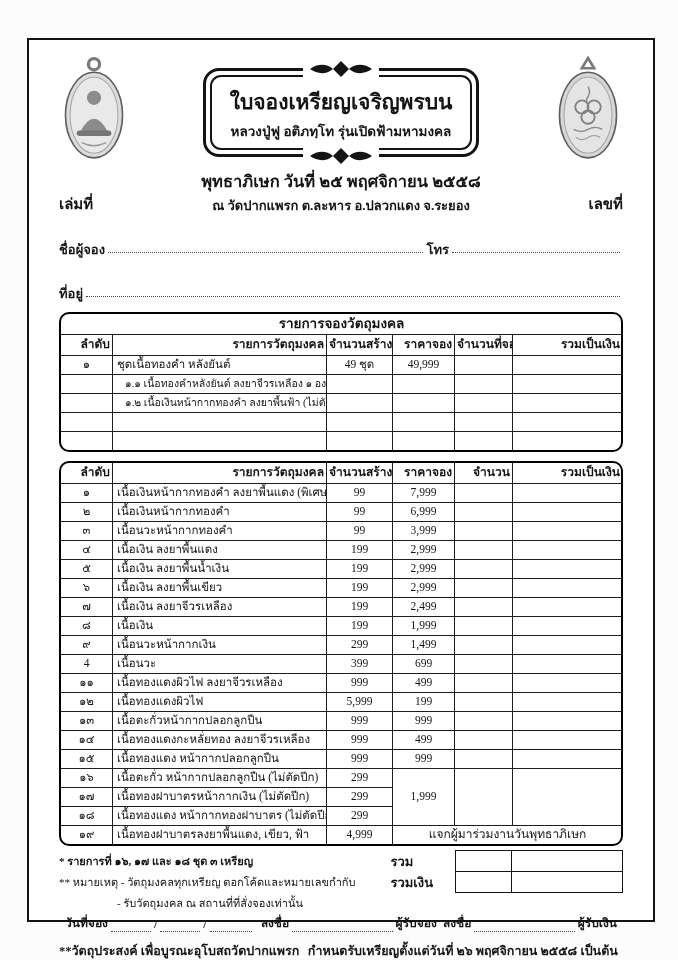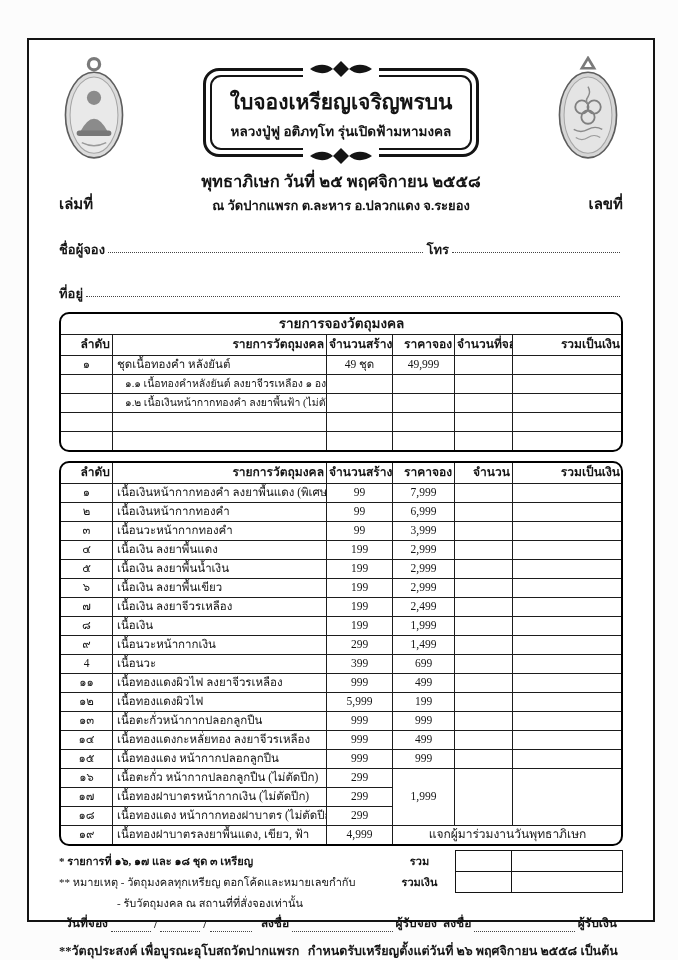--- a/index.html
+++ b/index.html
@@ -54,21 +54,21 @@
   .c-giveaway{text-align:center;font-size:12px;}
   .c-merge{text-align:center;vertical-align:middle;}
   
   .summary{display:flex;margin-top:4px;}
   .foot-notes{flex:1;font-size:11px;}
   .foot-note1{font-weight:bold;margin-top:2px;}
   .foot-note2{margin-top:3px;}
   .foot-note3{margin-left:58px;}
   .sum-grid{flex:0 0 auto;display:flex;flex-direction:column;align-items:flex-end;}
   .sum-row{display:flex;align-items:center;}
-  .sum-label{font-size:11px;font-weight:bold;padding-right:6px;width:58px;text-align:center;}
+  .sum-label{font-size:13px;font-weight:bold;padding-right:6px;width:58px;text-align:left;}
   .sum-cell{border:1.5px solid #141414;height:22px;box-sizing:border-box;background:#fff;}
   .sum-cell.qty{width:58px;}
   .sum-cell.total{width:112px;margin-left:-1.5px;}
   .sum-row + .sum-row .sum-cell{margin-top:-1.5px;}
   
   .contact-line{font-size:14.5px;font-weight:bold;margin-top:6px;}
   .sig-line{display:flex;align-items:flex-end;font-size:12px;font-weight:bold;margin-top:1px;padding:0 6px;}
   .purpose-row{display:flex;justify-content:space-between;font-size:12.5px;font-weight:bold;margin-top:9px;}
 </style>
 </head>

